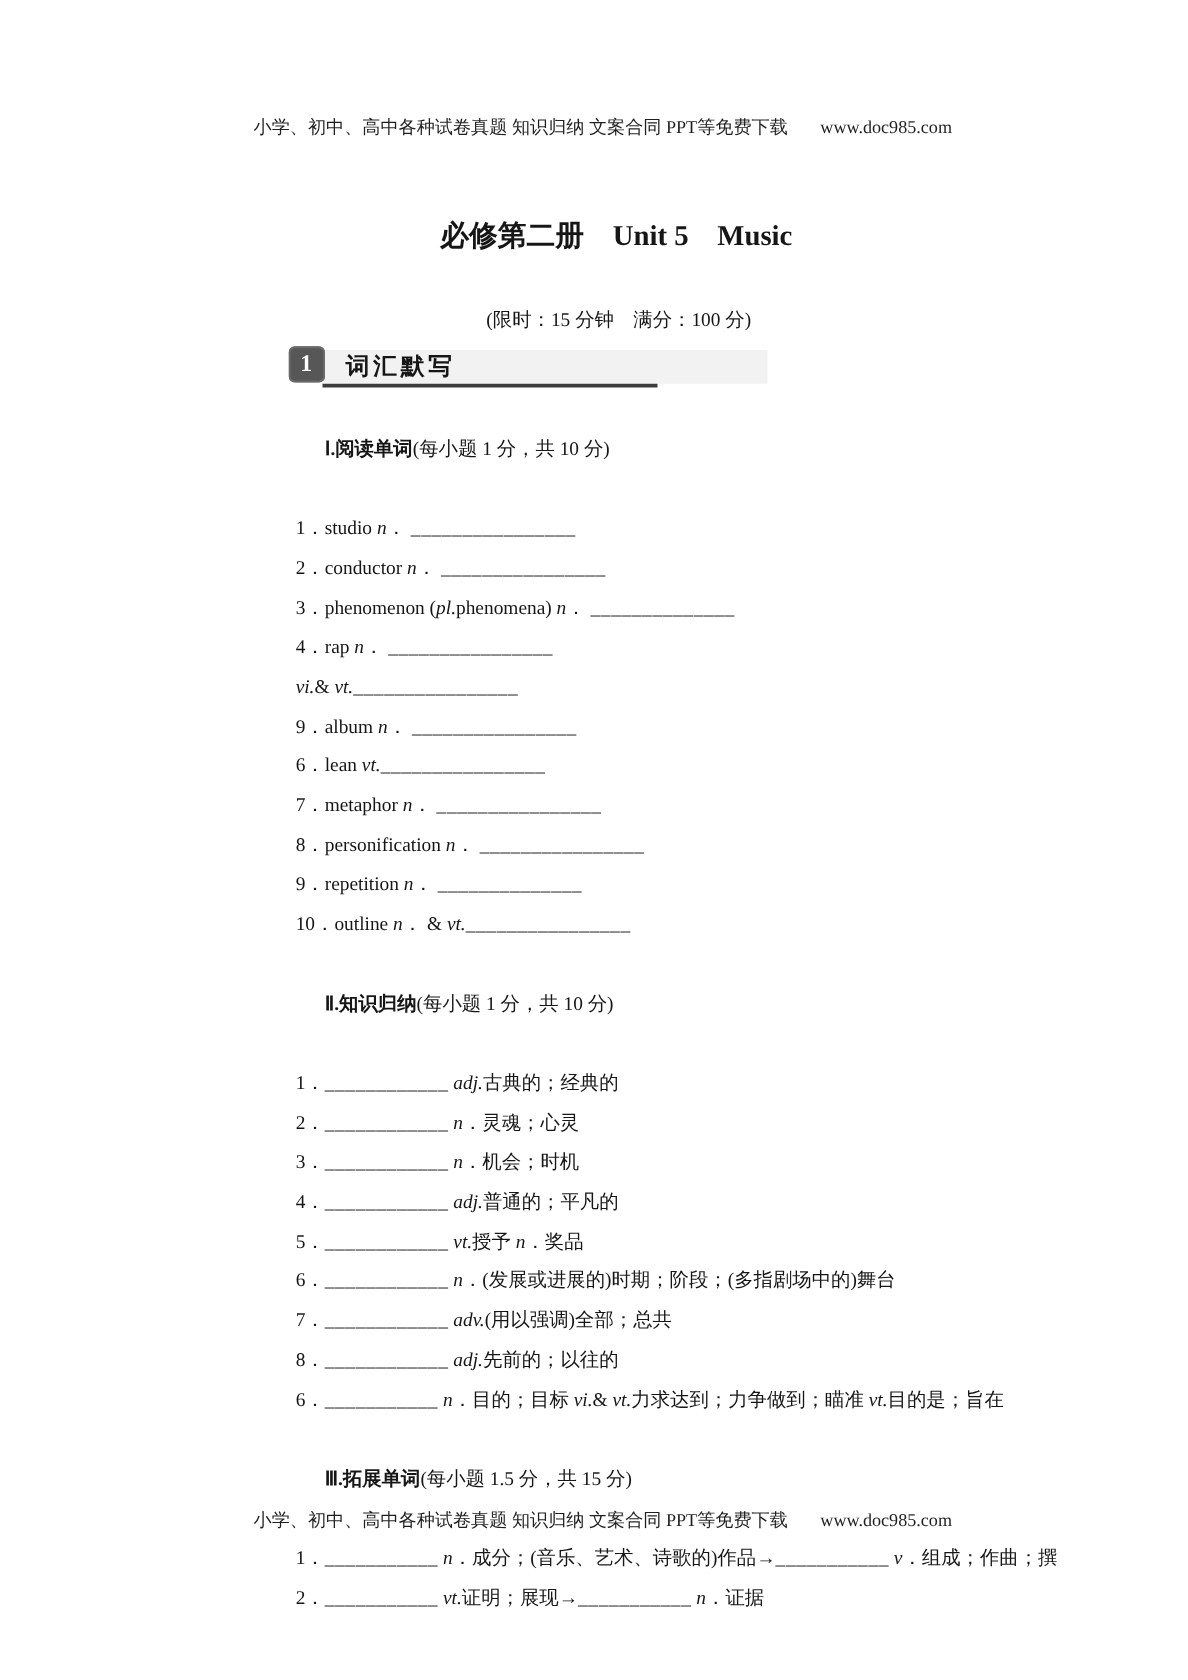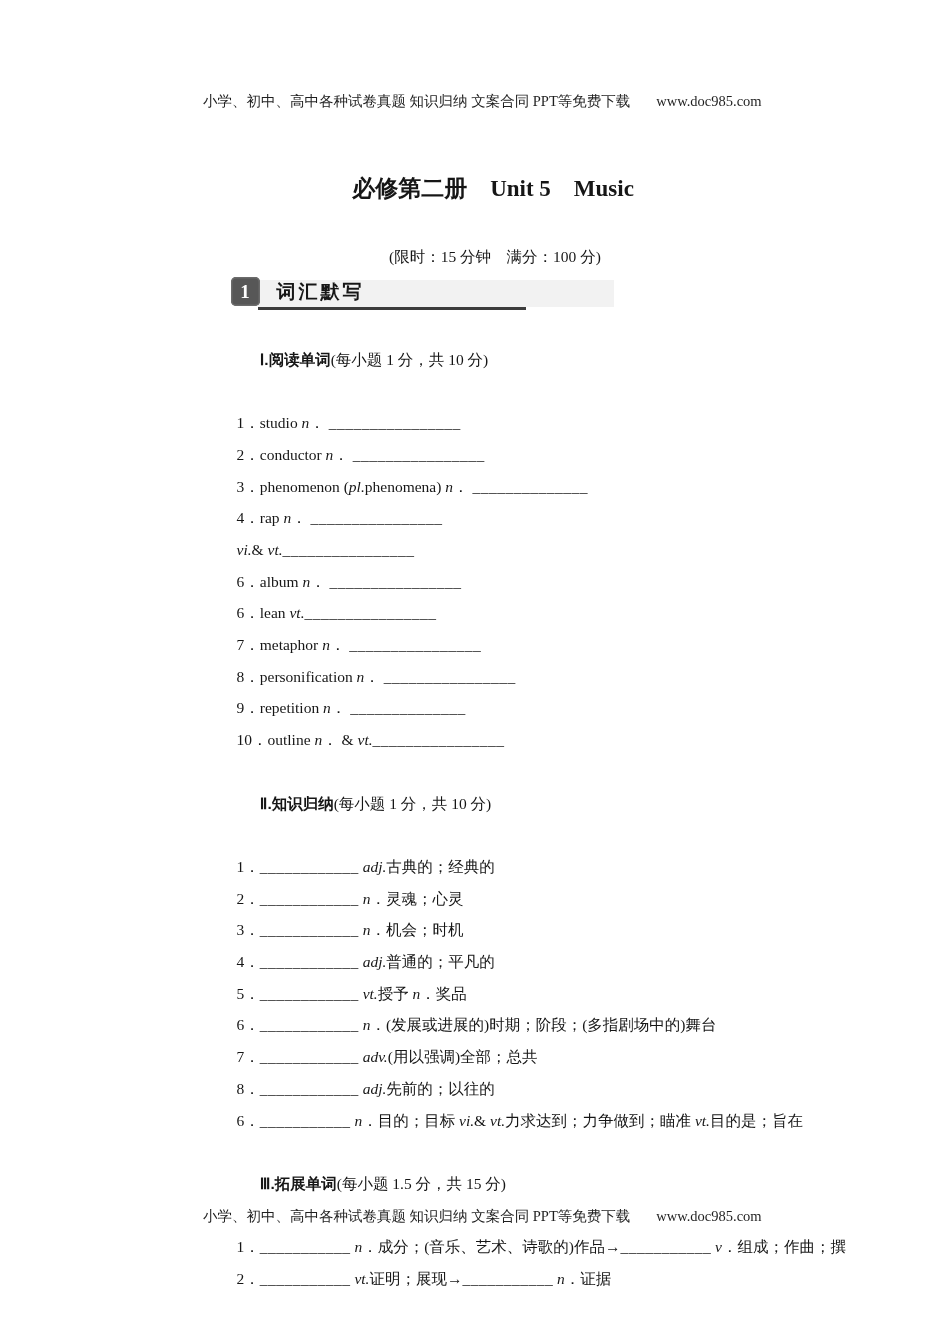--- a/index.html
+++ b/index.html
@@ -39,28 +39,28 @@
   .banner-icon {
     position:absolute; left:0; top:0; width:29px; height:29px;
     background:var(--banner_icon_bg, #575757); color:#ffffff;
     border-radius:5px; font-weight:bold; font-size:19px;
     display:flex; align-items:center; justify-content:center;
     font-family:"Liberation Serif","DejaVu Serif",serif; z-index:2;
     box-shadow:inset 0 0 0 1.5px #6b6b6b;
   }
   .banner-label {
     position:absolute; left:46px; top:4px; z-index:2;
-    font-family:Liberation Mono, monospace;
+    font-family:Liberation Sans, sans-serif;
     font-weight:bold; font-size:19px; letter-spacing:3px; line-height:25px;
   }
 
   .doc { position:absolute; top:312px; left:143px; width:676px; font-size:15.5px; }
   .line { line-height:31.7px; white-space:pre-wrap; }
   .heading .hb {
-    font-family:Liberation Sans, sans-serif;
+    font-family:Liberation Serif, serif;
     font-weight:bold;
   }
   .seg-it { font-style:italic; }
   .seg-blank { letter-spacing:0.5px; }
 </style>
 </head>
 <body>
 
 <div class="page">
 
@@ -82,21 +82,21 @@
 
     <div class="line heading">
       <span class="hb">Ⅰ.阅读单词</span><span>(每小题 1 分，共 10 分)</span>
     </div>
     <div>
         <div class="line"><span>1．studio </span><span class="seg-it">n</span><span>． </span><span class="seg-blank">________________</span></div>
         <div class="line"><span>2．conductor </span><span class="seg-it">n</span><span>． </span><span class="seg-blank">________________</span></div>
         <div class="line"><span>3．phenomenon (</span><span class="seg-it">pl.</span><span>phenomena) </span><span class="seg-it">n</span><span>． </span><span class="seg-blank">______________</span></div>
         <div class="line"><span>4．rap </span><span class="seg-it">n</span><span>． </span><span class="seg-blank">________________</span></div>
         <div class="line"><span class="seg-it">vi.</span><span>&amp; </span><span class="seg-it">vt.</span><span class="seg-blank">________________</span></div>
-        <div class="line"><span>6．album </span><span class="seg-it">n</span><span>． </span><span class="seg-blank">________________</span></div>
+        <div class="line"><span>9．album </span><span class="seg-it">n</span><span>． </span><span class="seg-blank">________________</span></div>
         <div class="line"><span>6．lean </span><span class="seg-it">vt.</span><span class="seg-blank">________________</span></div>
         <div class="line"><span>7．metaphor </span><span class="seg-it">n</span><span>． </span><span class="seg-blank">________________</span></div>
         <div class="line"><span>8．personification </span><span class="seg-it">n</span><span>． </span><span class="seg-blank">________________</span></div>
         <div class="line"><span>9．repetition </span><span class="seg-it">n</span><span>． </span><span class="seg-blank">______________</span></div>
         <div class="line"><span>10．outline </span><span class="seg-it">n</span><span>． &amp; </span><span class="seg-it">vt.</span><span class="seg-blank">________________</span></div>
       </div>
 
     <div class="line heading">
       <span class="hb">Ⅱ.知识归纳</span><span>(每小题 1 分，共 10 分)</span>
     </div>

